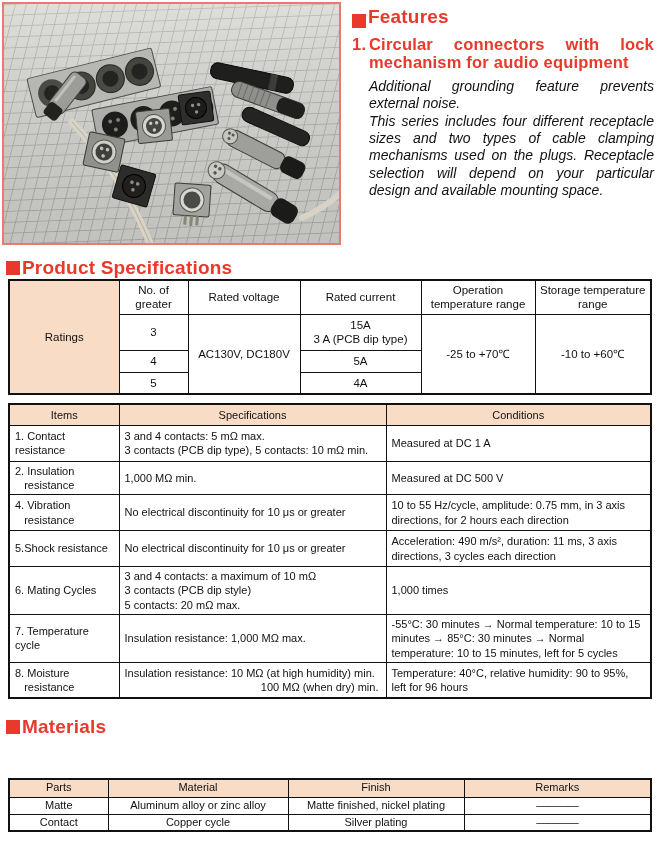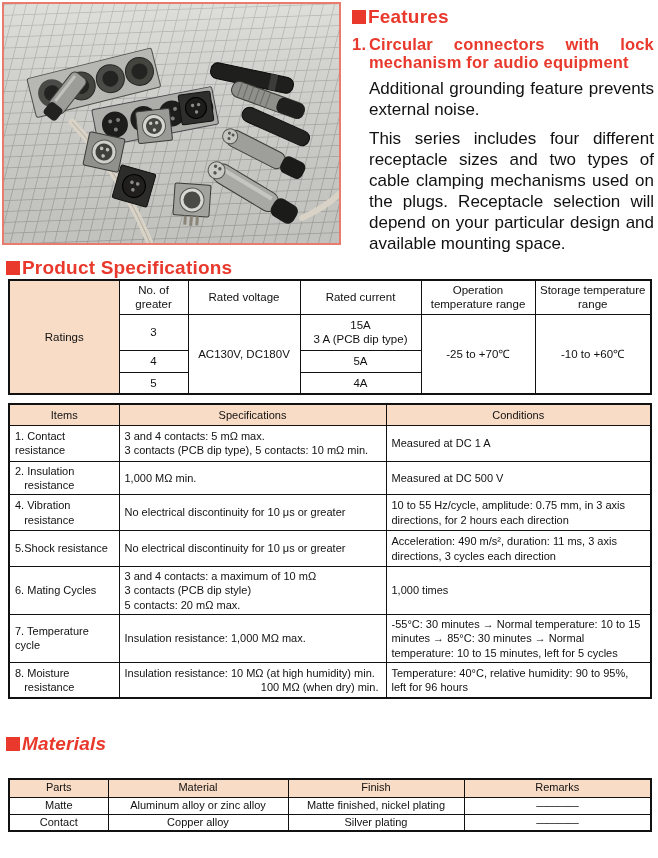--- a/index.html
+++ b/index.html
@@ -16,32 +16,32 @@
   .photo {
     position: absolute; left: 2px; top: 2px;
     width: 339px; height: 243px;
     border: 2px solid #e87a6e;
     background: #d7d7d3;
   }
   .photo svg { display: block; width: 100%; height: 100%; }
 
   
   .features { position: absolute; left: 352px; top: 6px; width: 302px; }
-  .sec-title-row { display: flex; align-items: center; }
+  .sec-title-row { display: flex; align-items: flex-end; }
   .red-sq { width: 14px; height: 14px; background: #e8392c; flex: 0 0 auto; }
   .sec-title { color: #e8392c; font-weight: bold; font-size: 19px; letter-spacing: 0.2px; margin-left: 2px; }
   .feat-sub { position: relative; margin-top: 7px; padding-left: 17px; color: #e8392c; font-weight: bold; font-size: 16.5px; line-height: 1.12; text-align: justify; letter-spacing: 0.2px; }
   .feat-num { position: absolute; left: 0; top: 0; }
-  .feat-body { margin-top: 6px; margin-left: 17px; font-size: 17px; line-height: 1.24; text-align: justify; }
-  .feat-body + .feat-body { margin-top: 8px; }
+  .feat-body { margin-top: 6px; margin-left: 17px; font-size: 14px; line-height: 1.24; text-align: justify; font-style: italic; }
+  .feat-body + .feat-body { margin-top: 0; }
 
   
   .heading { position: absolute; left: 6px; display: flex; align-items: center; justify-content: space-between; }
   .heading-prod { top: 257px; }
-  .heading-mat  { top: 733px; font-style: italic; }
+  .heading-mat  { top: 716px; }
 
   
   table { border-collapse: collapse; table-layout: fixed; background: #fff; }
   td, th { border: 1px solid #111; font-weight: normal; }
   .tbl { position: absolute; left: 8px; width: 642px; border: 2px solid #111; }
   .peach { background: #f9dcc6; }
   .pre { white-space: pre-wrap; }
 
   
   .tbl1 { top: 279px; font-size: 11.5px; }
@@ -333,18 +333,18 @@
     <td class="peach">Remarks</td>
   </tr>
   <tr class="drow">
     <td>Matte</td>
     <td>Aluminum alloy or zinc alloy</td>
     <td>Matte finished, nickel plating</td>
     <td class="dash">————</td>
   </tr>
   <tr class="drow">
     <td>Contact</td>
-    <td>Copper alloy</td>
+    <td>Copper cycle</td>
     <td>Silver plating</td>
     <td class="dash">————</td>
   </tr>
 </tbody>
   </table>
 
 </body></html>

